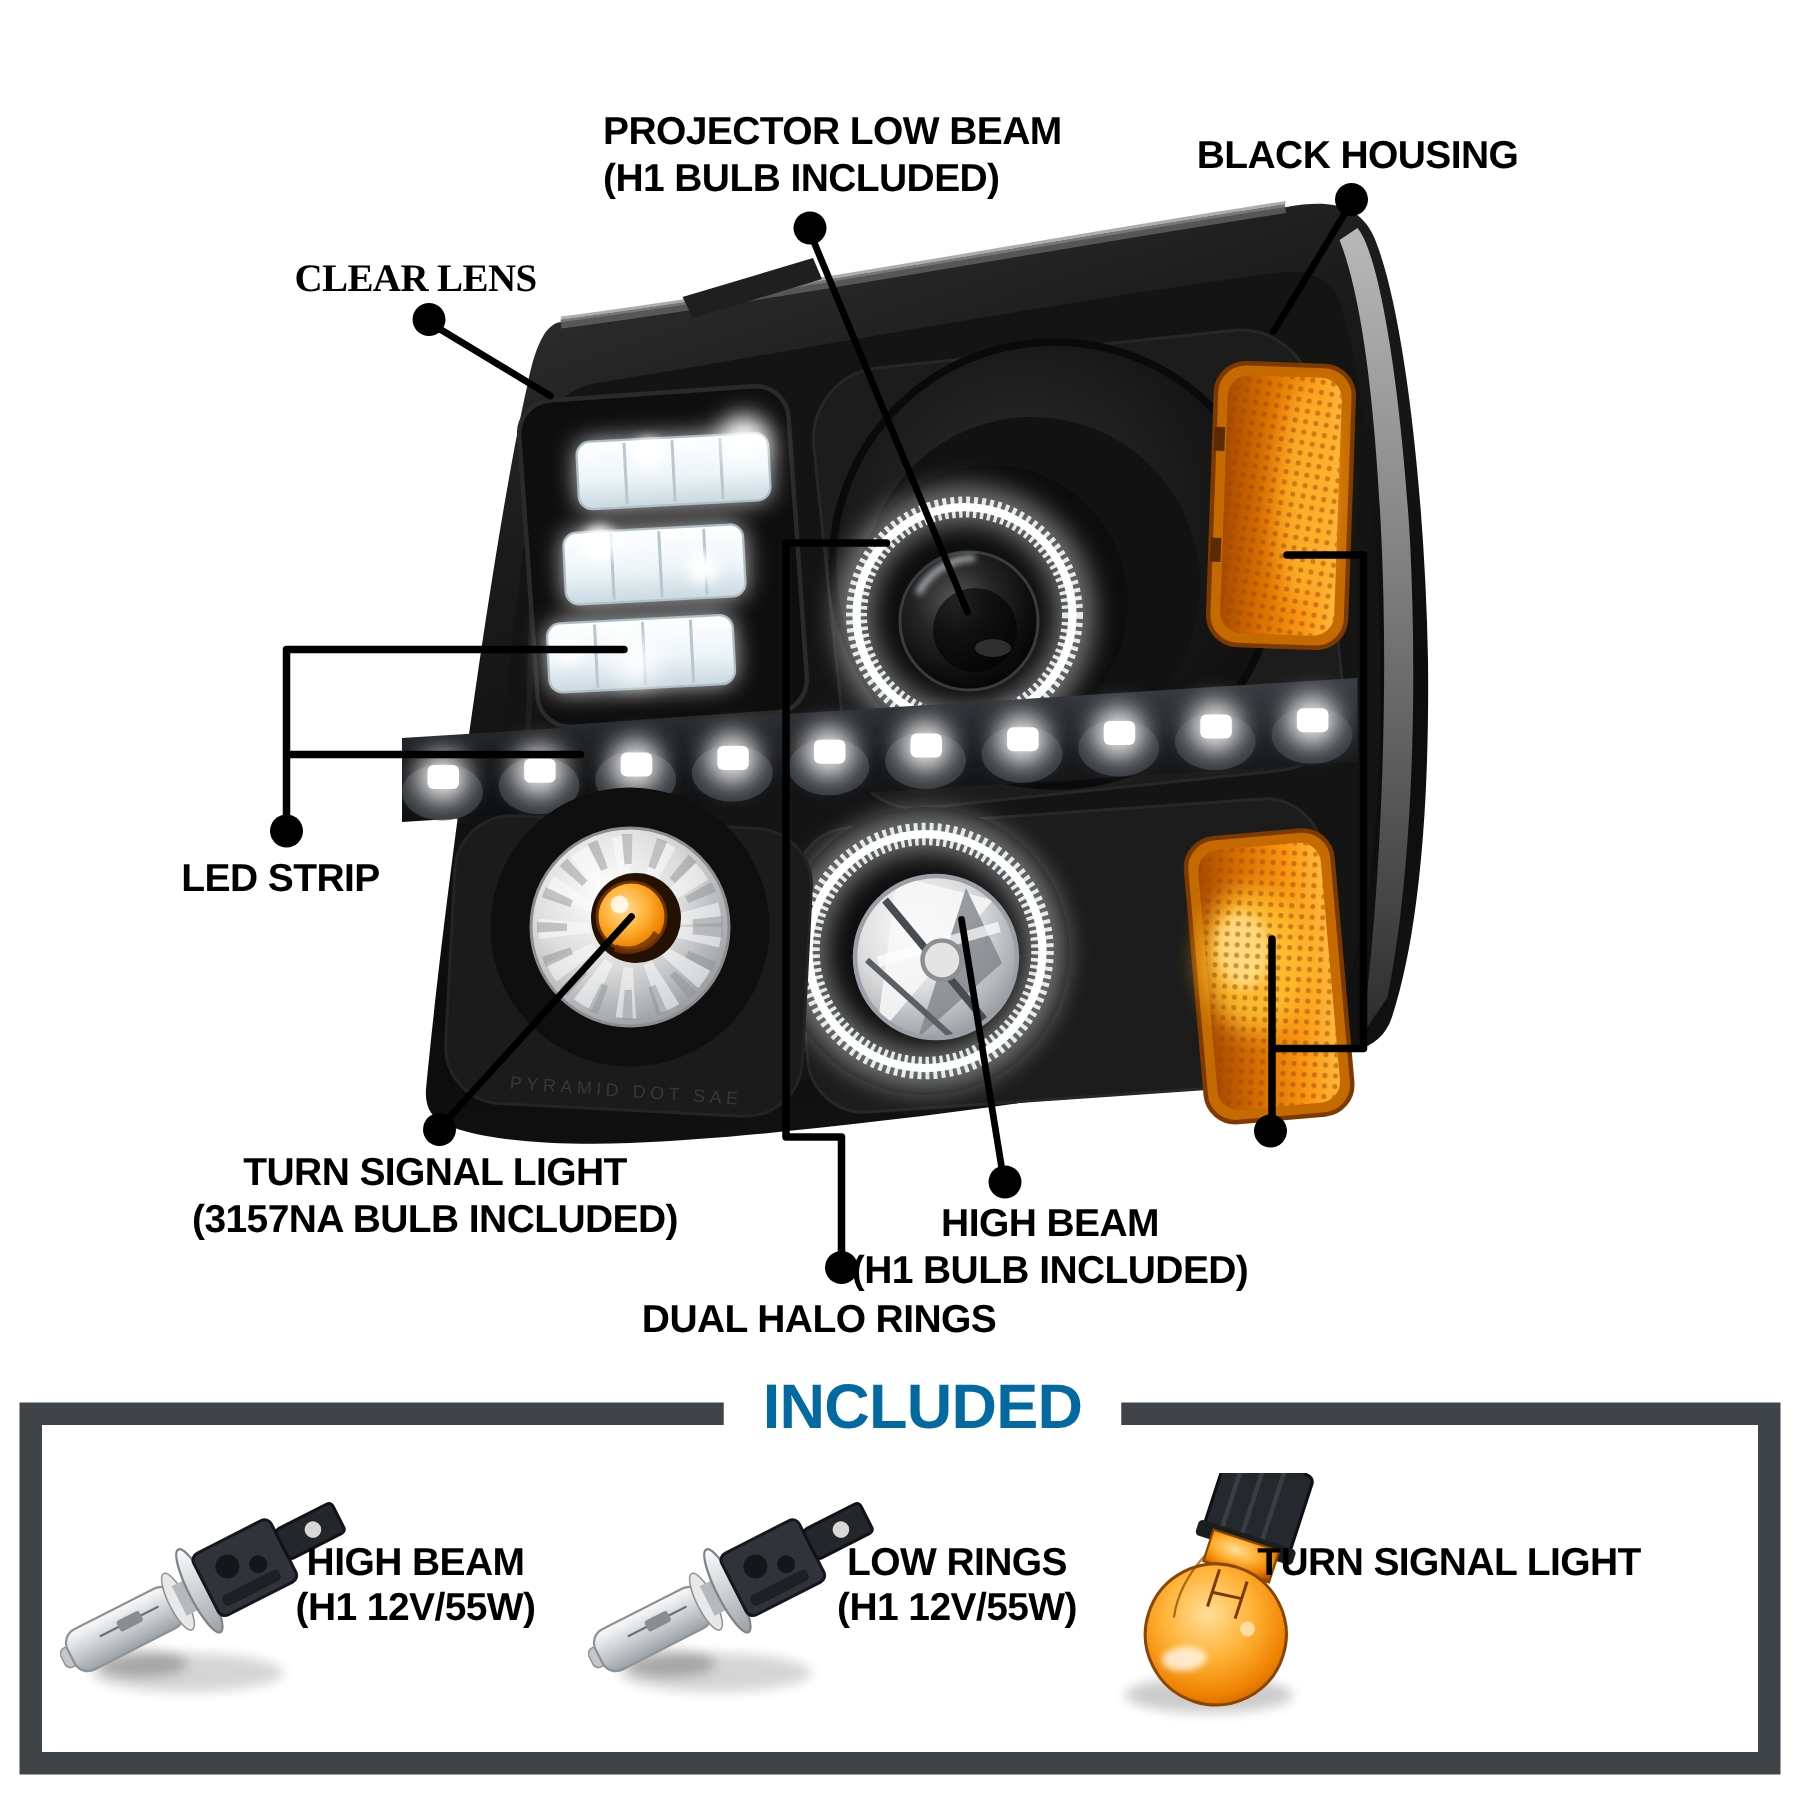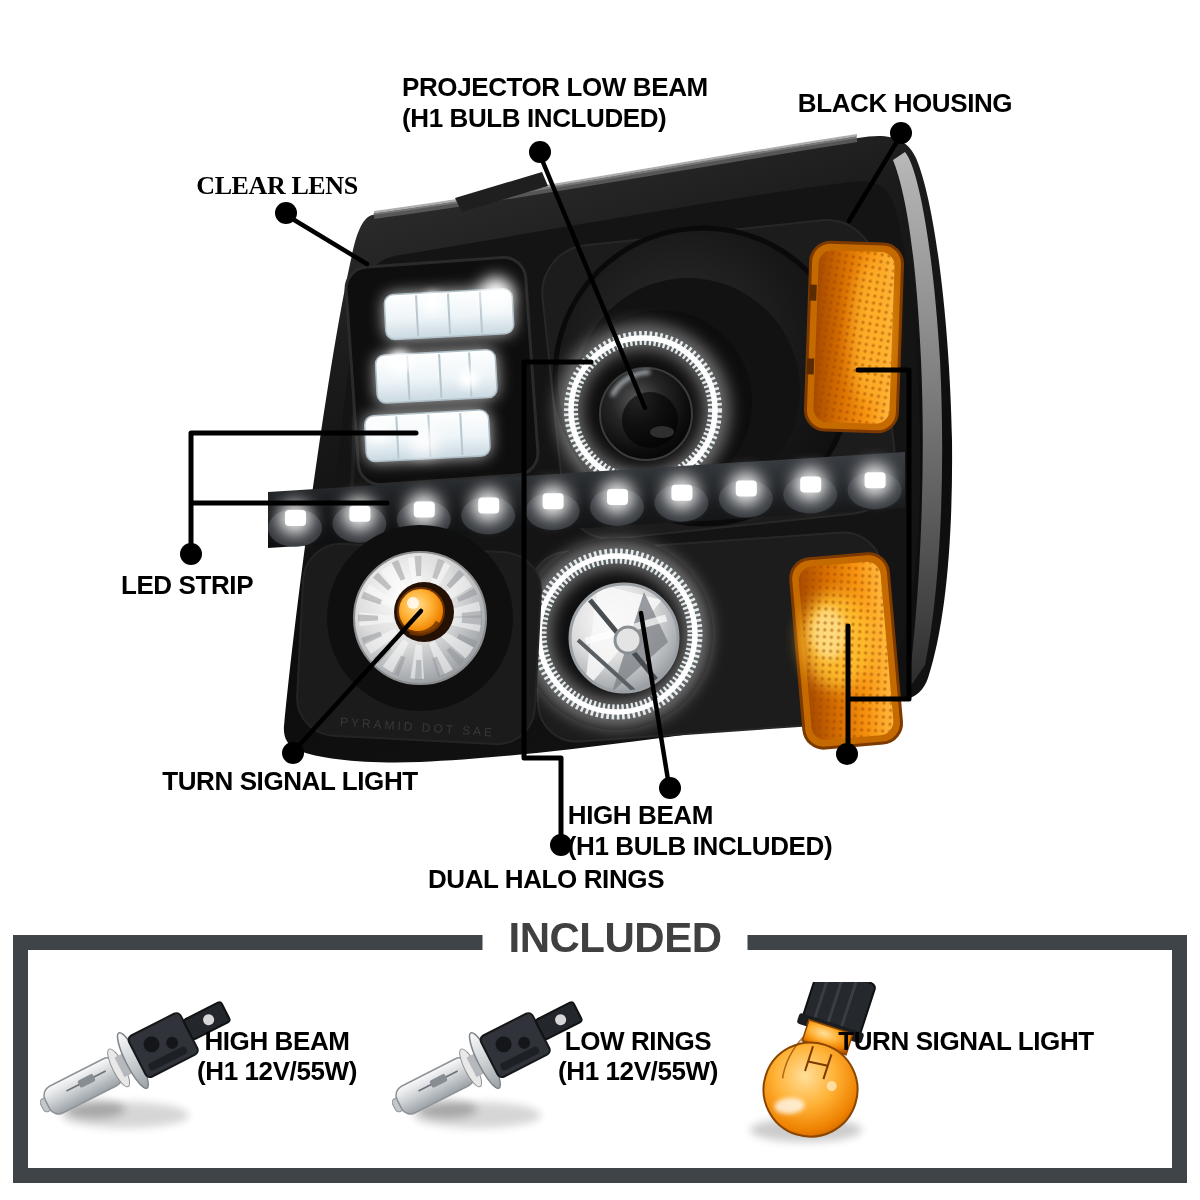--- a/index.html
+++ b/index.html
@@ -1,26 +1,26 @@
 <!DOCTYPE html>
 <html><head>
 <meta charset="utf-8">
 <style>
   html,body{margin:0;padding:0;background:#fff;}
   #stage{position:relative;width:1200px;height:1200px;background:#fff;overflow:hidden;
          font-family:"Liberation Sans",sans-serif;}
   #art{position:absolute;left:0;top:0;}
   .lbl{position:absolute;color:#000;font:700 26px/31px "Liberation Sans",sans-serif;
        letter-spacing:-0.4px;white-space:nowrap;}
-  .lbl.center{transform:translateX(-50%);text-align:left;}
+  .lbl.center{transform:translateX(-50%);text-align:center;}
   
   #included-frame{position:absolute;left:13px;top:935px;width:1144px;height:218px;
        border:15px solid #3e4448;background:#fff;}
   #included-title{position:absolute;left:587px;top:-36px;transform:translateX(-50%);
-       background:#fff;padding:0 26px;color:#404040;
+       background:#fff;padding:0 26px;color:#0369a1;
        font:700 42px/48px "Liberation Sans",sans-serif;letter-spacing:-0.5px;white-space:nowrap;}
   .bulb-svg{position:absolute;}
   .bulb-lbl{position:absolute;transform:translateX(-50%);text-align:center;color:#000;
        font:700 26px/30px "Liberation Sans",sans-serif;letter-spacing:-0.4px;white-space:nowrap;}
 </style>
 </head>
 <body>
 
 <div id="stage">
 
@@ -351,20 +351,21 @@
   <div>BLACK HOUSING</div>
 </div>
 <div class="lbl center" style="left:277px;top:170px;font-family:Liberation Serif, serif;">
   <div>CLEAR LENS</div>
 </div>
 <div class="lbl center" style="left:187px;top:570px;">
   <div>LED STRIP</div>
 </div>
 <div class="lbl center" style="left:290px;top:766px;">
   <div>TURN SIGNAL LIGHT</div>
+  <div>(3157NA BULB INCLUDED)</div>
 </div>
 <div class="lbl center" style="left:700px;top:800px;">
   <div>HIGH BEAM</div>
   <div>(H1 BULB INCLUDED)</div>
 </div>
 <div class="lbl center" style="left:546px;top:864px;">
   <div>DUAL HALO RINGS</div>
 </div>
 
 <div id="included-frame">

